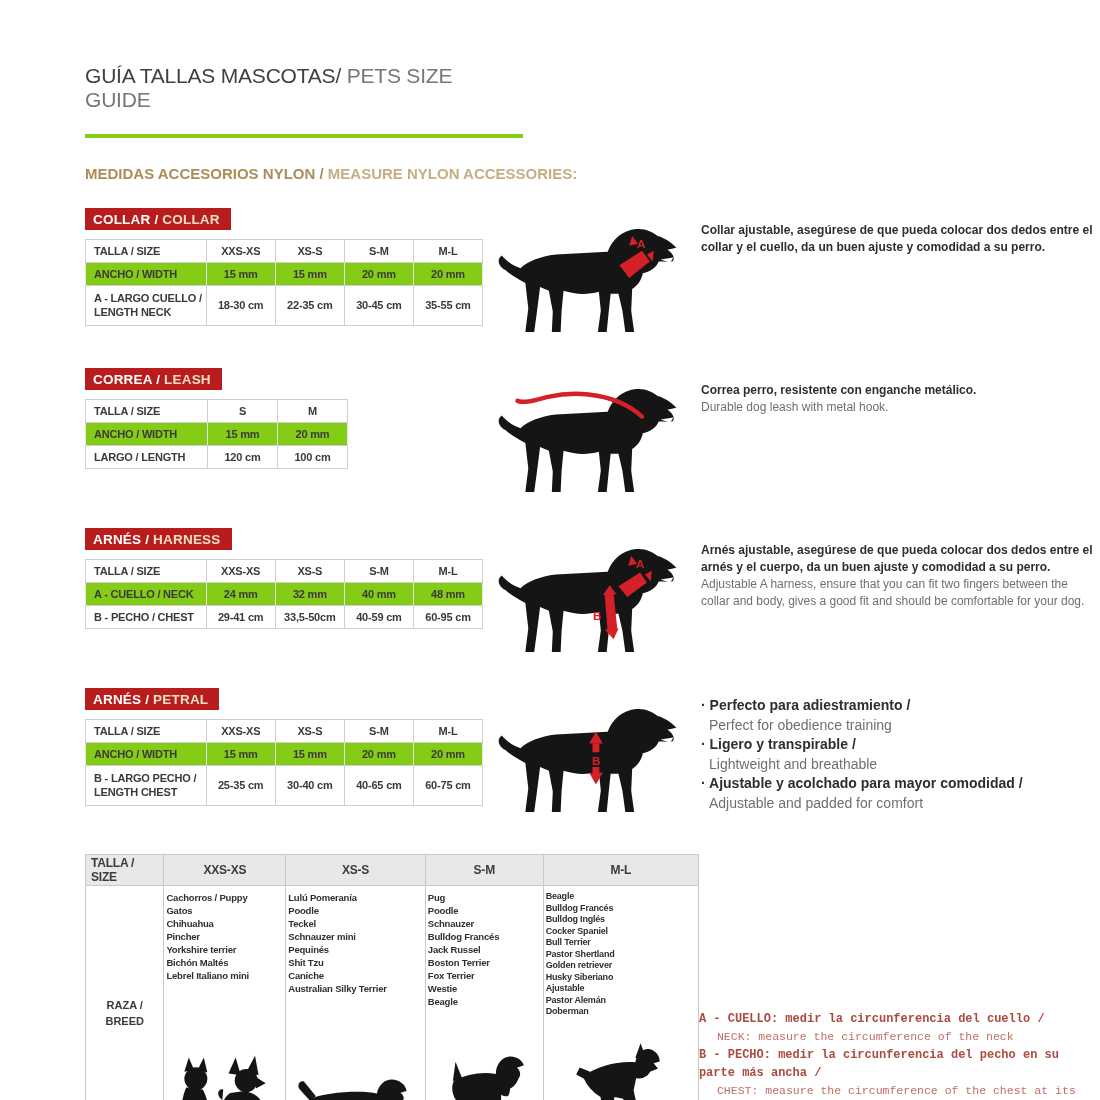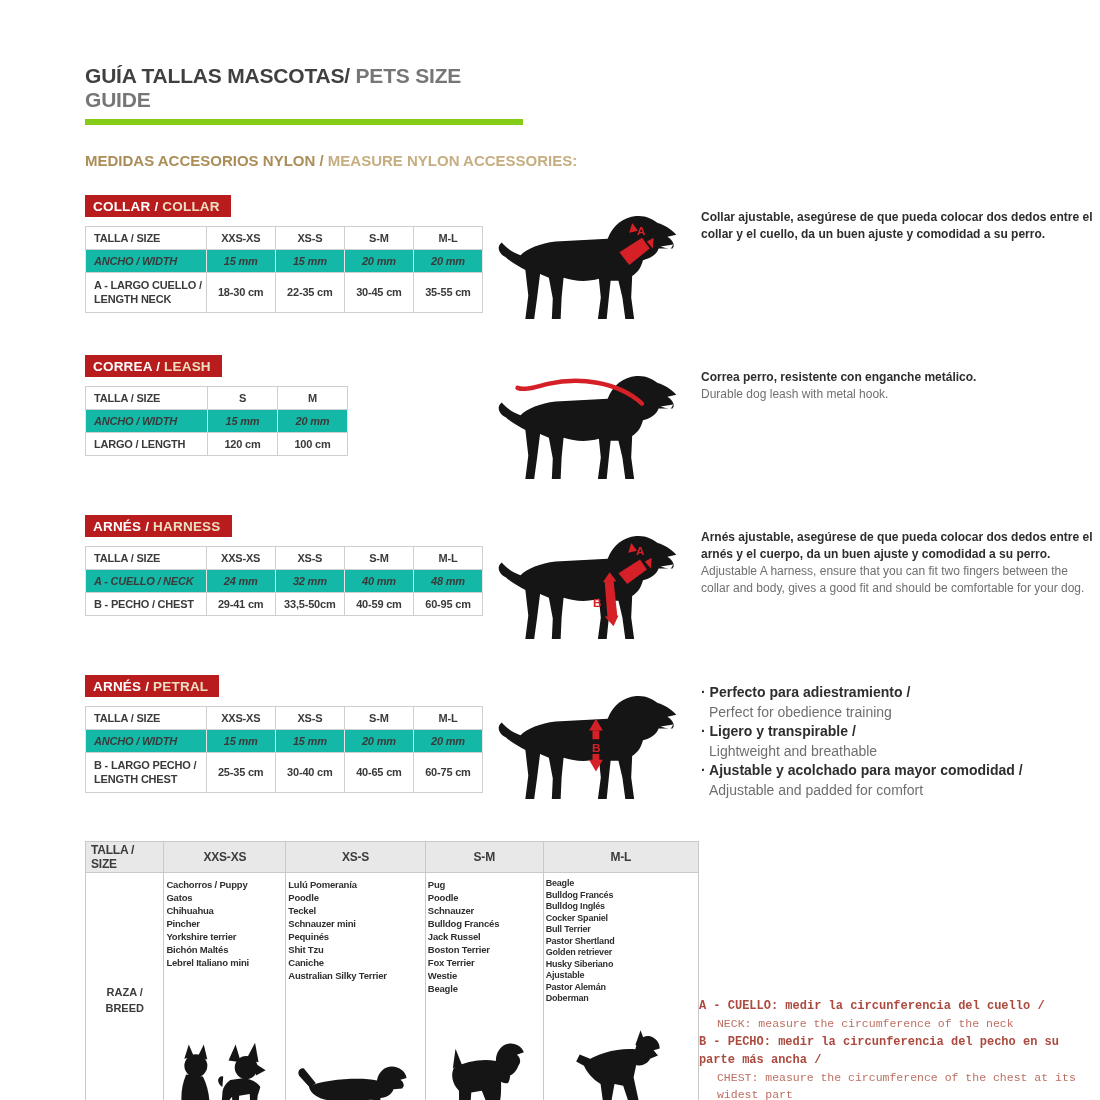--- a/index.html
+++ b/index.html
@@ -1,40 +1,40 @@
 <!DOCTYPE html>
 <html><head>
 <meta charset="utf-8">
 <style>
   html,body{margin:0;padding:0;background:#fff;}
   .page{width:1100px;height:1100px;background:#fff;position:relative;overflow:hidden;
         font-family:"Liberation Sans",sans-serif;color:#3b3b3b;}
   .content{position:absolute;left:85px;top:64px;width:1010px;}
 
   
-  .title{font-size:21px;font-weight:bold;color:#404040;letter-spacing:-0.2px;
-         border-bottom:6px solid #84cc16;padding-bottom:7px;width:438px;margin:0;}
+  .title{font-size:21px;font-weight:normal;color:#404040;letter-spacing:-0.2px;
+         border-bottom:4px solid #84cc16;padding-bottom:22px;width:438px;margin:0;}
   .title .lt{color:#767676;}
   .subtitle{margin:27px 0 0 0;font-size:15px;font-weight:bold;color:#ab8d58;letter-spacing:0;}
   .subtitle .lt{color:#c6ae80;}
 
   .badge{display:inline-block;background:#b91c1c;color:#fff;font-weight:bold;
          font-size:13.5px;padding:4px 11px 3px 8px;letter-spacing:0.2px;}
   .badge .lt{color:#ecdfc2;}
 
   .section{margin-top:26px;}
   .row{display:flex;align-items:flex-start;}
   .tblcol{width:398px;flex:0 0 398px;}
 
   table.size{border-collapse:collapse;margin-top:9px;}
   table.size td{border:1px solid #cfcfcf;background:#fff;font-size:11px;font-weight:bold;
         color:#3a3a3a;text-align:center;padding:5px 2px;letter-spacing:-0.2px;}
   table.size td.lbl{text-align:left;padding-left:8px;width:111px;}
   table.size td.v{width:65px;}
-  table.size tr.gray td{background:#14b8a6;border-left-color:#e6e6e6;border-right-color:#e6e6e6;font-style:italic;}
+  table.size tr.gray td{background:#84cc16;border-left-color:#e6e6e6;border-right-color:#e6e6e6;}
   .pre{white-space:pre-line;line-height:1.3;}
 
   .dogcol{width:218px;flex:0 0 218px;display:flex;justify-content:center;}
   svg.dog{width:196px;height:118px;margin-top:16px;}
   .redletter{font:bold 12px "Liberation Sans",sans-serif;fill:#d42026;}
 
   .desc{width:400px;font-size:12px;line-height:1.42;margin-top:14px;}
   .desc .es{font-weight:bold;color:#2e2e2e;margin:0;}
   .desc .en{color:#6f6f6f;margin:0;}
 

